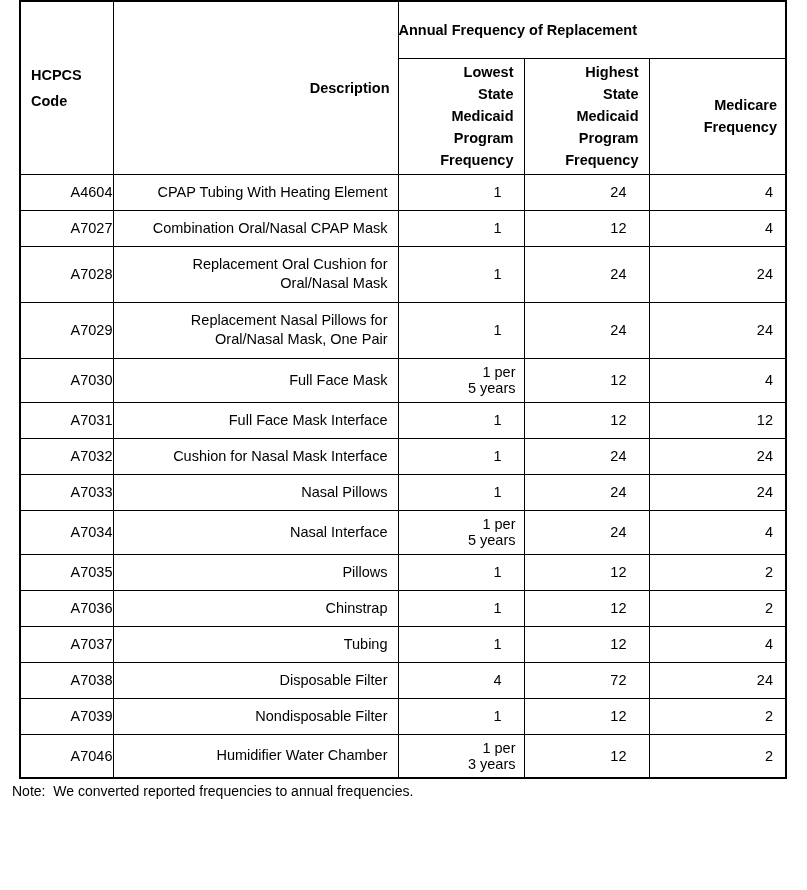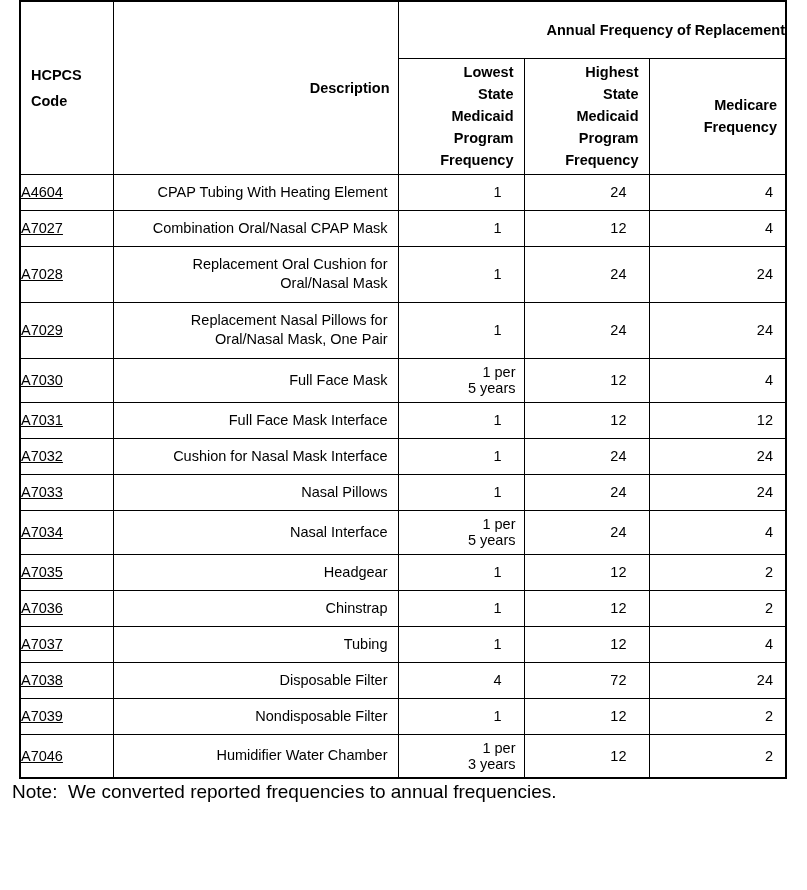--- a/index.html
+++ b/index.html
@@ -48,58 +48,58 @@
     font-size: 15.5px;
     line-height: 26px;
   }
   th.h-desc {
     text-align: right;
     padding-right: 8px;
     font-size: 15.5px;
   }
   th.h-banner {
     height: 57px;
-    text-align: right;
+    text-align: left;
     font-size: 16px;
   }
   th.h-sub {
     height: 116px;
     text-align: right;
     padding-right: 10px;
     font-size: 15px;
     line-height: 22px;
     vertical-align: middle;
     margin-left: 24px;
   }
   th.h-sub.med { padding-right: 8px; }
 
   tr.h36 { height: 36px; }
   tr.h44 { height: 44px; }
   tr.h56 { height: 56px; }
 
-  td.code { text-align: left; text-decoration: underline; }
+  td.code { text-align: right; }
   td.desc {
     text-align: right;
     padding-right: 10px;
     line-height: 19px;
   }
   td.low, td.high {
     text-align: right;
     padding-right: 22px;
     line-height: 16px;
   }
   td.low.wrap { padding-right: 8px; }
   td.med {
     text-align: right;
     padding-right: 12px;
   }
 
   .footnotes { margin: 4px 0 0 12px; }
   .note, .source {
-    font-size: 19px;
+    font-size: 14px;
     line-height: 17px;
     white-space: pre-wrap;
   }
 </style>
 </head>
 <body>
 
 <div class="page">
 
 
@@ -196,21 +196,21 @@
       <tr class="h44">
         <td class="code">A7034</td>
         <td class="desc">Nasal Interface</td>
         <td class="low wrap">1 per
 5 years</td>
         <td class="high">24</td>
         <td class="med">4</td>
       </tr>
       <tr class="h36">
         <td class="code">A7035</td>
-        <td class="desc">Headgear</td>
+        <td class="desc">Pillows</td>
         <td class="low">1</td>
         <td class="high">12</td>
         <td class="med">2</td>
       </tr>
       <tr class="h36">
         <td class="code">A7036</td>
         <td class="desc">Chinstrap</td>
         <td class="low">1</td>
         <td class="high">12</td>
         <td class="med">2</td>

